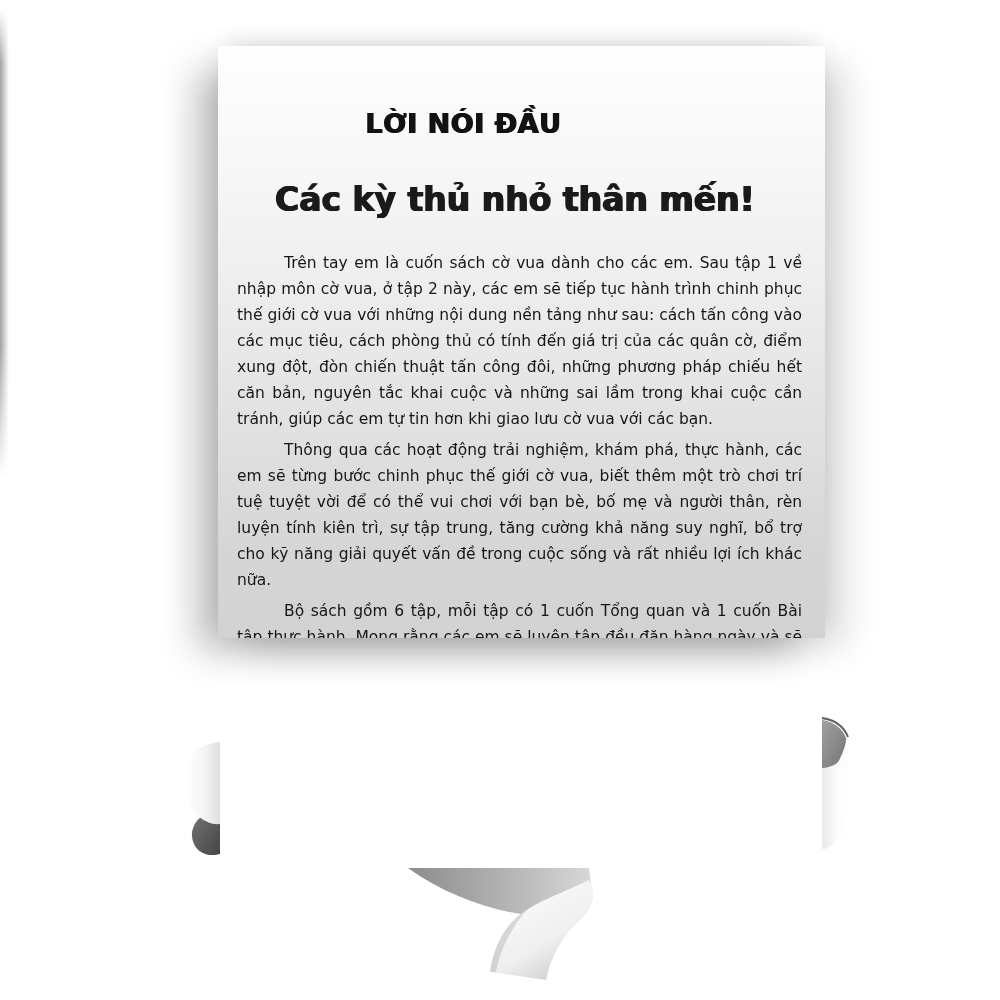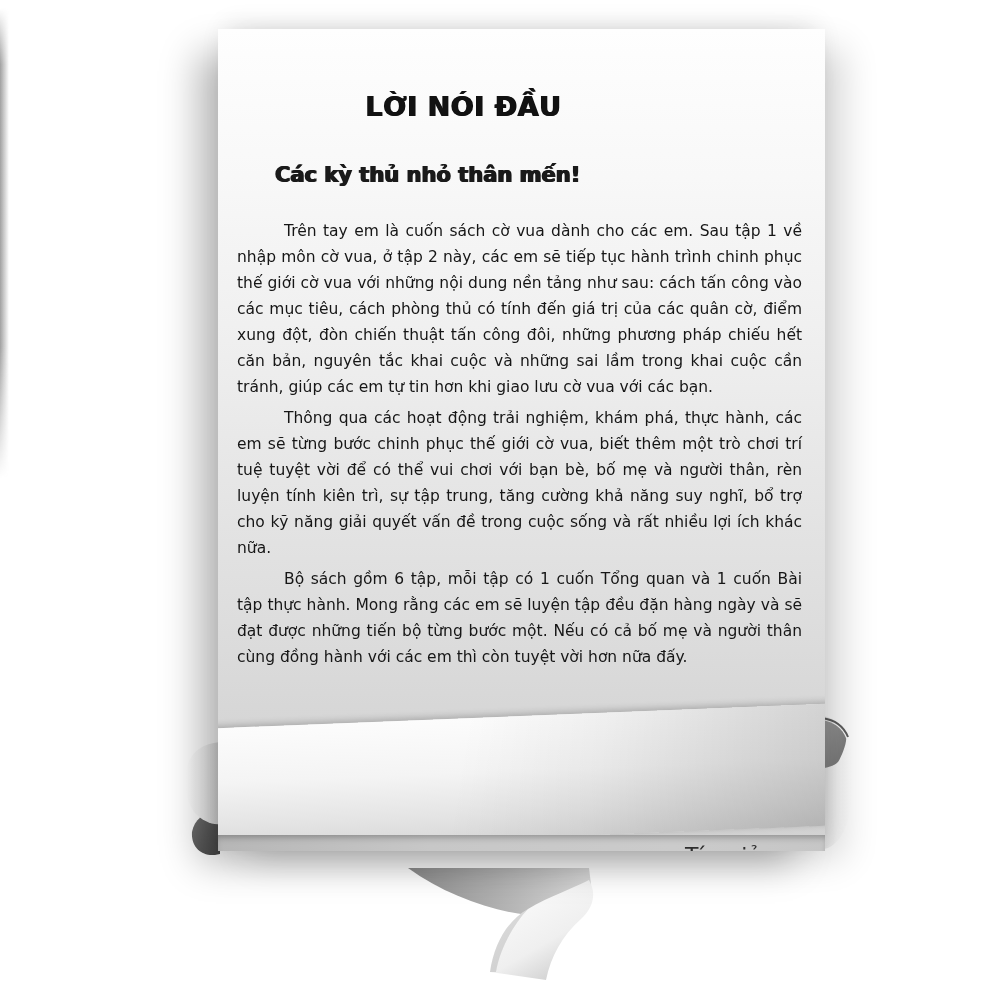--- a/index.html
+++ b/index.html
@@ -17,22 +17,22 @@
     position: absolute;
     left: 0; top: 8px;
     width: 9px; height: 470px;
     background: linear-gradient(to right, rgba(110,110,110,0.65), rgba(110,110,110,0));
     -webkit-mask-image: linear-gradient(to bottom, transparent, #000 12%, #000 72%, transparent);
     mask-image: linear-gradient(to bottom, transparent, #000 12%, #000 72%, transparent);
   }
   
   .page {
     position: absolute;
-    left: 218px; top: 29px;
-    width: 607px; height: 822px;
+    left: 218px; top: 46px;
+    width: 607px; height: 592px;
     background: linear-gradient(to bottom,
       #fefefe 0%, #f8f8f8 18%, #efefef 38%, #e6e6e6 55%, #dddddd 72%, #d5d5d5 86%, #d2d2d2 100%);
     box-shadow:
       -26px 18px 36px -6px rgba(0,0,0,0.28),
        24px 14px 34px -6px rgba(0,0,0,0.16),
        0 -10px 24px -8px rgba(0,0,0,0.12);
     overflow: hidden;
     z-index: 2;
     text-decoration: underline;
   }
@@ -72,21 +72,21 @@
     text-align: center;
     transform: translateX(-56px);
     font-size: 27px;
     font-weight: bold;
     letter-spacing: 0.5px;
     color: #121212;
     text-shadow: 0.7px 0 currentColor, -0.7px 0 currentColor;
   }
   .doc-heading {
     margin: 41px 0 0 38px;
-    font-size: 21px;
+    font-size: 33px;
     font-weight: bold;
     color: #1a1a1a;
     text-shadow: 0.8px 0 currentColor, -0.8px 0 currentColor;
   }
   .body-text { margin-top: 31px; }
   .body-text p {
     margin: 5px 0 0 0;
     font-size: 15.5px;
     line-height: 26px;
     text-align: justify;

